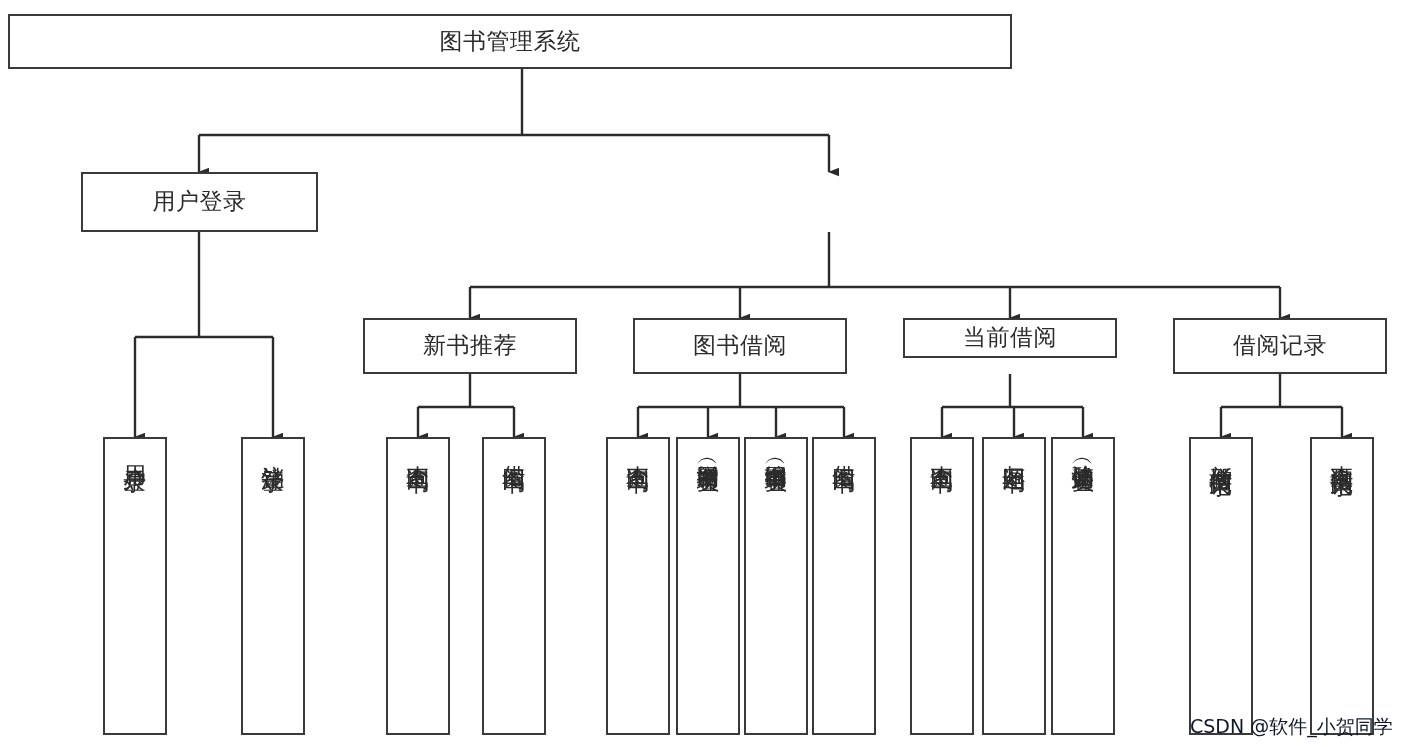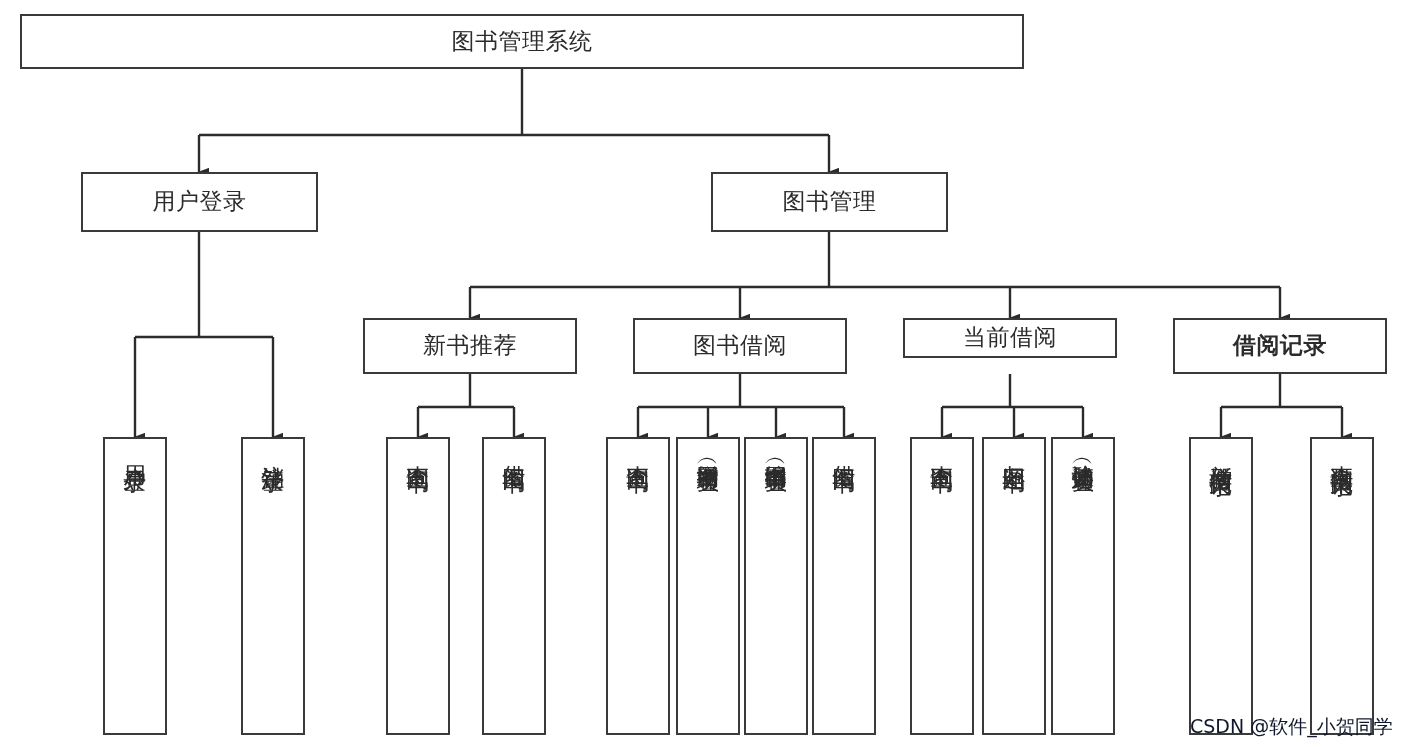--- a/index.html
+++ b/index.html
@@ -117,41 +117,38 @@
         <path d="M 942 407 L 942 437" marker-end="url(#arrowhead)"></path>
         <path d="M 1014 407 L 1014 437" marker-end="url(#arrowhead)"></path>
         <path d="M 1083 407 L 1083 437" marker-end="url(#arrowhead)"></path>
         <path d="M 1280 374 L 1280 407"></path>
         <path d="M 1221 407 L 1342 407"></path>
         <path d="M 1221 407 L 1221 437" marker-end="url(#arrowhead)"></path>
         <path d="M 1342 407 L 1342 437" marker-end="url(#arrowhead)"></path>
       </g>
   </svg>
 
-  <div class="node root h" style="left: 20px; top: 14px; width: 1004px; height: 55px;">
+  <div class="node root h" style="left: 8px; top: 14px; width: 1004px; height: 55px;">
     <span class="lbl">图书管理系统</span>
   </div>
 
   <div class="node h" style="left: 81px; top: 172px; width: 237px; height: 60px;">
     <span class="lbl">用户登录</span>
-  </div>
-  <div class="node h" style="left: 711px; top: 172px; width: 237px; height: 60px;">
-    <span class="lbl">图书管理</span>
   </div>
 
   <div class="node h" style="left: 633px; top: 318px; width: 214px; height: 56px;">
     <span class="lbl">图书借阅</span>
   </div>
   <div class="node h" style="left: 363px; top: 318px; width: 214px; height: 56px;">
     <span class="lbl">新书推荐</span>
   </div>
   <div class="node h" style="left: 903px; top: 318px; width: 214px; height: 40px;">
     <span class="lbl">当前借阅</span>
   </div>
-  <div class="node h" style="left: 1173px; top: 318px; width: 214px; height: 56px; font-weight: bold;">
+  <div class="node h" style="left: 1173px; top: 318px; width: 214px; height: 56px;">
     <span class="lbl">借阅记录</span>
   </div>
 
   <div class="node v" style="left: 103px; top: 437px; width: 64px; height: 298px;">
     <span class="lbl">用户登录</span>
   </div>
   <div class="node v" style="left: 241px; top: 437px; width: 64px; height: 298px;">
     <span class="lbl">注销登录</span>
   </div>
 

